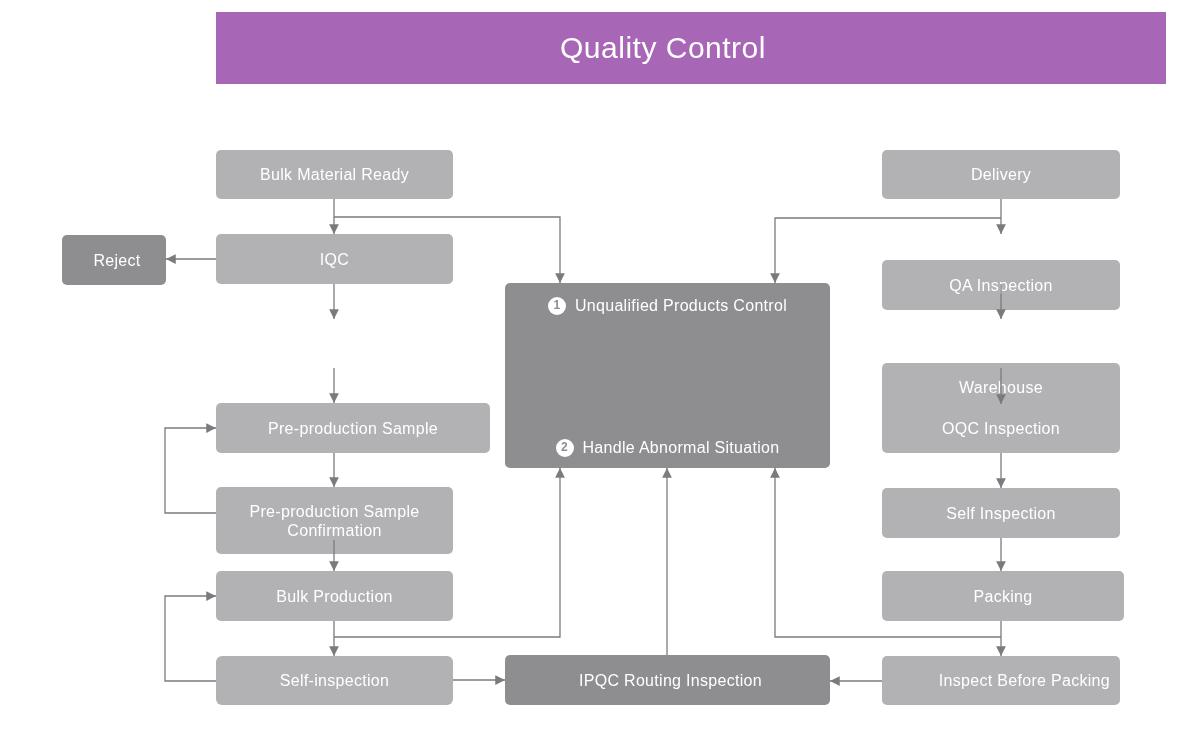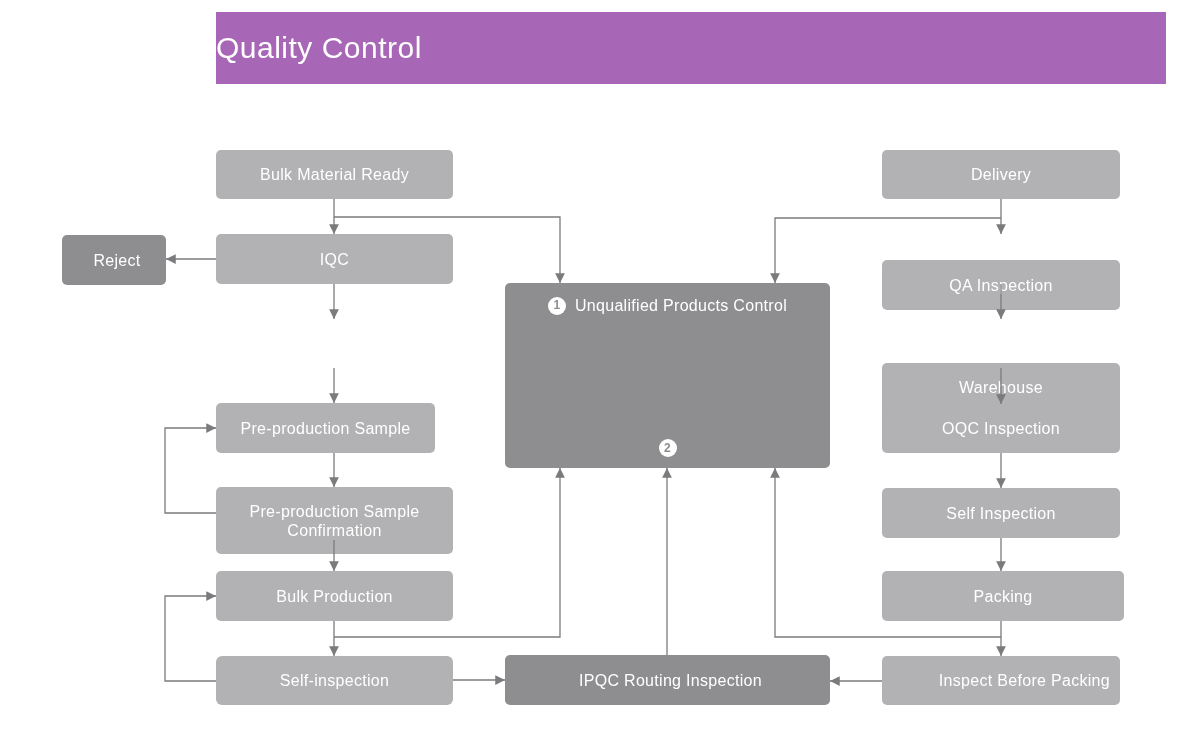--- a/index.html
+++ b/index.html
@@ -13,21 +13,21 @@
   *{box-sizing:border-box;margin:0;padding:0;}
   html,body{background:var(--page-bg);}
   body{
     font-family:"Liberation Sans","DejaVu Sans",sans-serif;
     width:1200px;height:729px;position:relative;overflow:hidden;
   }
   .canvas{position:absolute;left:0;top:0;width:1200px;height:729px;}
   .header{
     position:absolute;left:216px;top:12px;width:950px;height:72px;
     background:var(--header-bg);
-    display:flex;align-items:center;justify-content:flex-start;
+    display:flex;align-items:center;justify-content:center;
     padding-right:56px;
   }
   .header .title{
     color:#ffffff;font-size:30px;font-weight:300;letter-spacing:0.5px;
   }
   .node{
     position:absolute;border-radius:5px;
     display:flex;align-items:center;justify-content:center;text-align:center;
     color:var(--box-text);font-size:16px;letter-spacing:0.3px;line-height:19px;
     padding:4px 10px;
@@ -62,40 +62,41 @@
 
   <div class="node light" style="left:216px;top:150px;width:237px;height:49px;">
     <span>Bulk Material Ready</span>
   </div>
   <div class="node dark" style="left:62px;top:235px;width:104px;height:50px;">
     <span>Reject</span>
   </div>
   <div class="node light" style="left:216px;top:234px;width:237px;height:50px;">
     <span>IQC</span>
   </div>
-  <div class="node light" style="left:216px;top:403px;width:219px;height:50px;">
+  <div class="node light" style="left:216px;top:403px;width:274px;height:50px;">
     <span>Pre-production Sample</span>
   </div>
   <div class="node light" style="left:216px;top:487px;width:237px;height:67px;">
     <span>Pre-production Sample Confirmation</span>
   </div>
   <div class="node light" style="left:216px;top:571px;width:237px;height:50px;">
     <span>Bulk Production</span>
   </div>
   <div class="node light" style="left:216px;top:656px;width:237px;height:49px;border-radius:6px;">
     <span>Self-inspection</span>
   </div>
 
   <div class="node dark center-box" style="left:505px;top:283px;width:325px;height:185px;">
     <div class="center-line">
       <span class="numcircle">1</span>
       <span>Unqualified Products Control</span>
     </div>
     <div class="center-line">
       <span class="numcircle">2</span>
+      <span>Handle Abnormal Situation</span>
     </div>
   </div>
   <div class="node dark" style="left:505px;top:655px;width:325px;height:50px;">
     <span>IPQC Routing Inspection</span>
   </div>
 
   <div class="node light" style="left:882px;top:150px;width:238px;height:49px;">
     <span>Delivery</span>
   </div>
   <div class="node light" style="left:882px;top:234px;width:238px;height:50px;margin-top:26px;">

